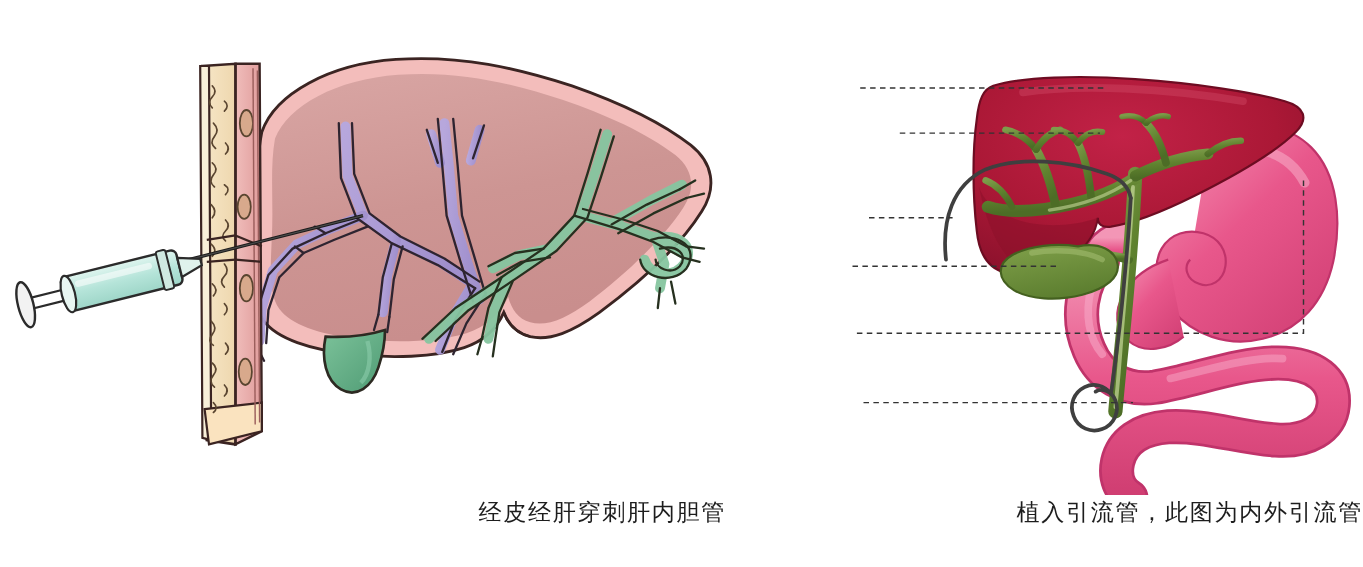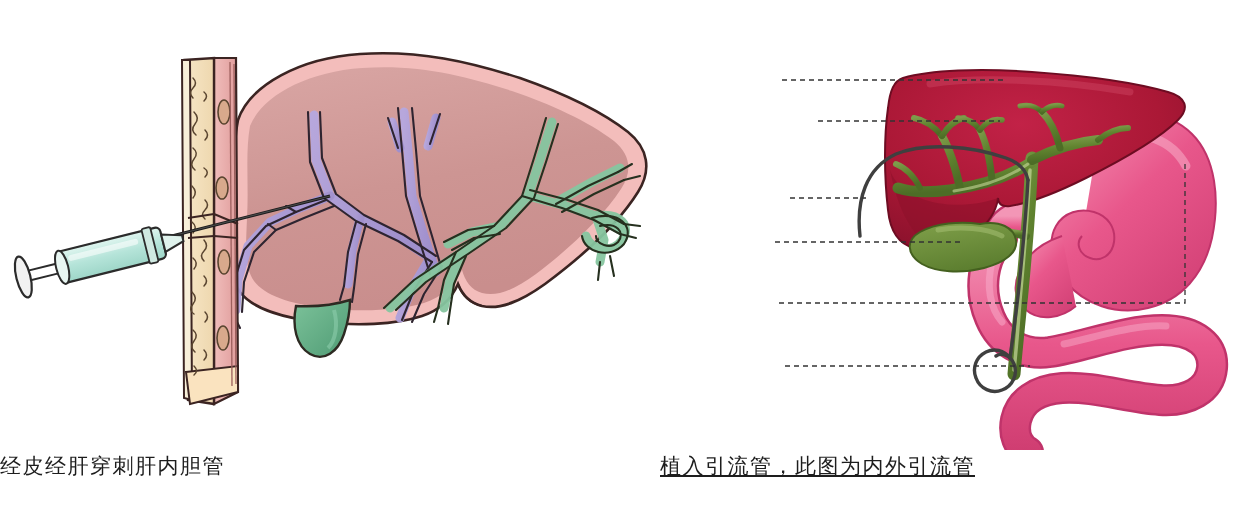--- a/index.html
+++ b/index.html
@@ -24,29 +24,29 @@
 
   .figure-svg {
     position: absolute;
     top: 0;
     left: 0;
   }
 
   .caption {
     position: absolute;
     width: 100%;
-    text-align: left;
+    text-align: right;
     font-size: 21px;
     letter-spacing: 1.5px;
     color: #1d1d1d;
     font-family: "Liberation Serif", "DejaVu Serif", serif;
     white-space: nowrap;
   }
   #caption-left  { top: 452px; left: 0; }
-  #caption-right { top: 452px; left: 0; text-decoration: underline; }
+  #caption-right { top: 452px; left: 0; }
 </style>
 </head>
 <body>
 
 <div class="panel" id="panel-left">
 
   <svg class="figure-svg" width="660" height="450" viewBox="0 0 660 450">
     <defs>
       <linearGradient id="liverLgrad" x1="0" y1="0" x2="0.3" y2="1">
         <stop offset="0%" stop-color="#d9a6a4"></stop>

